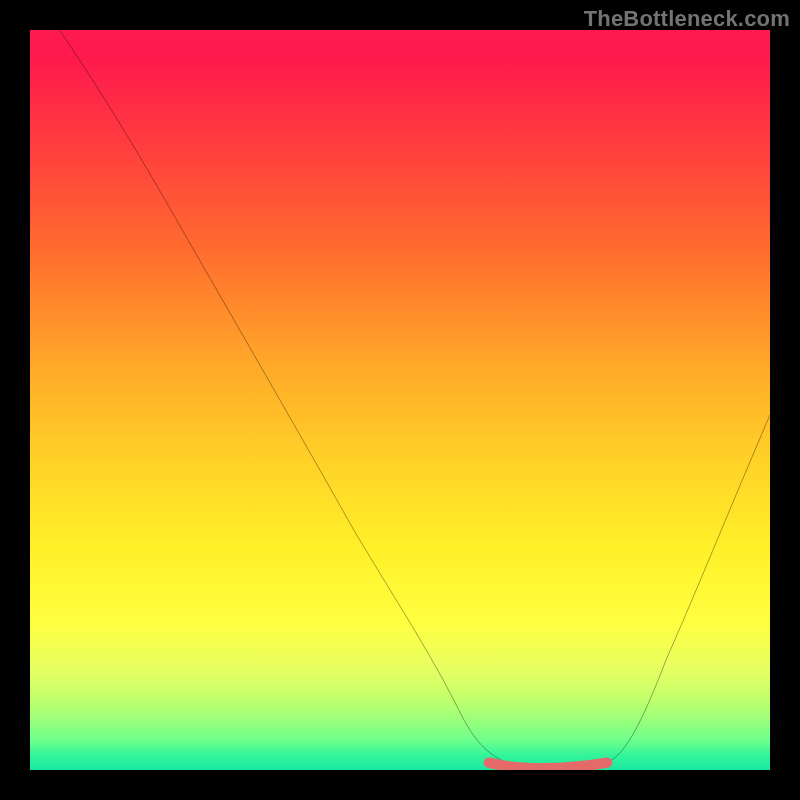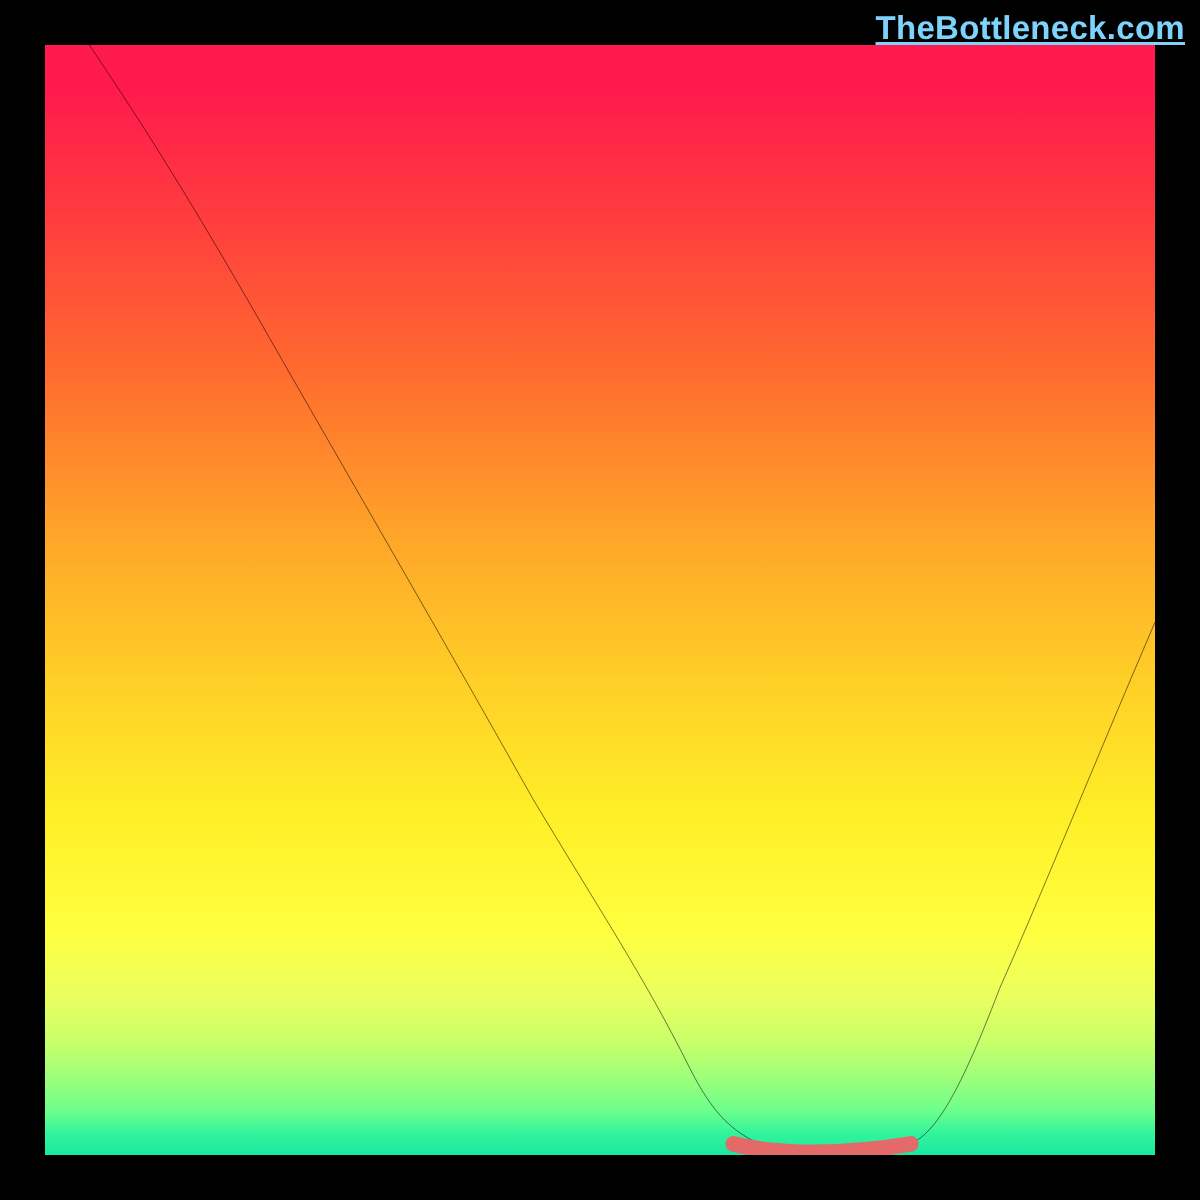--- a/index.html
+++ b/index.html
@@ -46,25 +46,24 @@
     );
   }
   svg.curve {
     position: absolute;
     inset: 0;
   }
   .watermark {
     position: absolute;
     top: 6px;
     right: 10px;
-    color: #7dd3fc;
+    color: #737373;
     font-size: 22px;
     font-weight: 600;
     letter-spacing: 0.2px;
-    text-decoration: underline;
   }
 </style>
 </head>
 <body>
 
 <div class="frame">
 
   <div class="plot-area">
     <div class="gradient-bg"></div>
 

